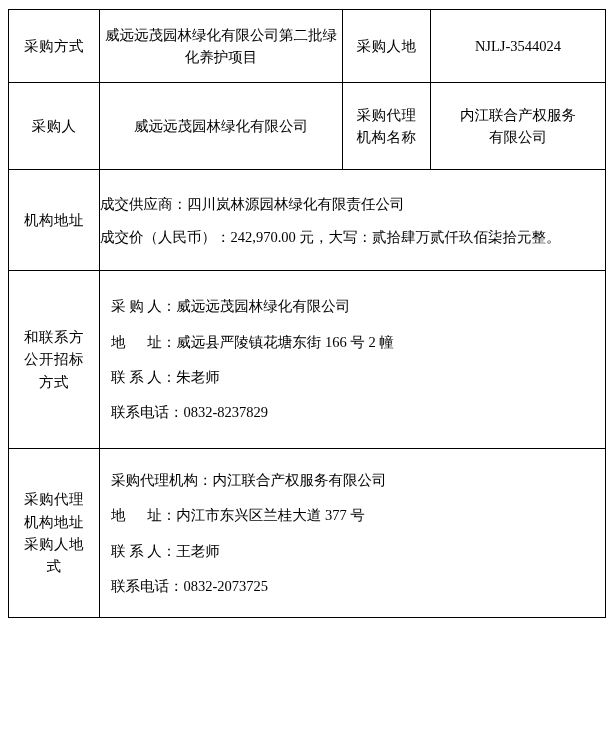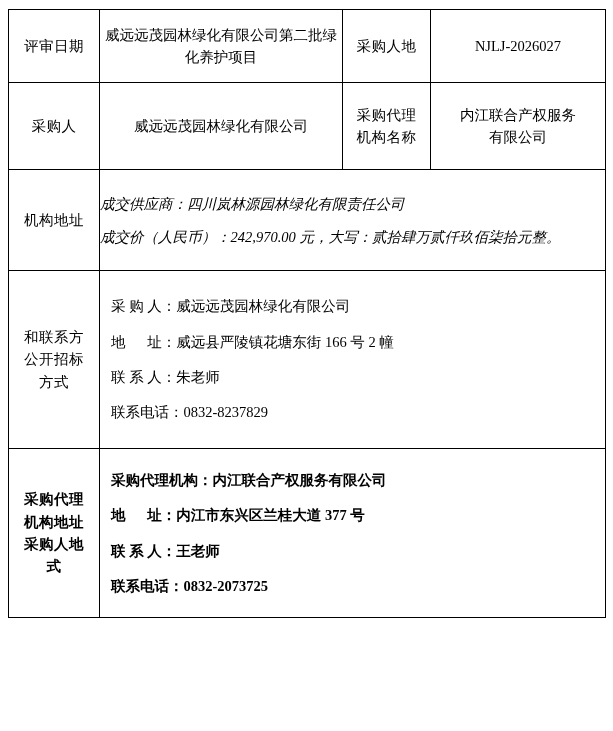--- a/index.html
+++ b/index.html
@@ -55,32 +55,31 @@
     padding-left: 14px;
     padding-right: 10px;
   }
 
   
   .r-name td { height: 72px; }
   .r-method td { height: 74px; }
   .r-buyer td { height: 86px; }
   .r-result td { height: 100px; }
   .r-contact1 td { height: 177px; }
-  .r-contact2 td { height: 168px; font-weight: bold; }
+  .r-contact2 td { height: 168px; }
 
   .label-3line {
     line-height: 1.65;
   }
   .stack-line {
     display: block;
   }
   .result-line {
     display: block;
     margin: 1px 0 10px 0;
-    font-style: italic;
   }
   .result-line:last-child {
     margin-bottom: 0;
   }
   .contact-line {
     display: block;
     margin: 0 0 13px 11px;
     white-space: pre;
   }
   .contact-line:last-child {
@@ -97,24 +96,24 @@
 <div class="page">
   <table class="doc-table">
     <colgroup>
       <col class="c1">
       <col class="c2">
       <col class="c3">
       <col class="c4">
     </colgroup>
     <tbody>
       <tr class="r-name">
-        <td class="cell-pad label-cell">评审日期</td>
+        <td class="cell-pad label-cell">采购方式</td>
         <td class="cell-pad center-cell">威远远茂园林绿化有限公司第二批绿化养护项目</td>
         <td class="cell-pad label-cell">采购人地</td>
-        <td class="cell-pad center-cell">NJLJ-2026027</td>
+        <td class="cell-pad center-cell">NJLJ-3544024</td>
       </tr>
 
 
       <tr class="r-buyer">
         <td class="cell-pad label-cell">采购人</td>
         <td class="cell-pad center-cell">威远远茂园林绿化有限公司</td>
         <td class="cell-pad label-cell label-3line">
           <span class="stack-line">采购代理</span>
           <span class="stack-line">机构名称</span>
         </td>

